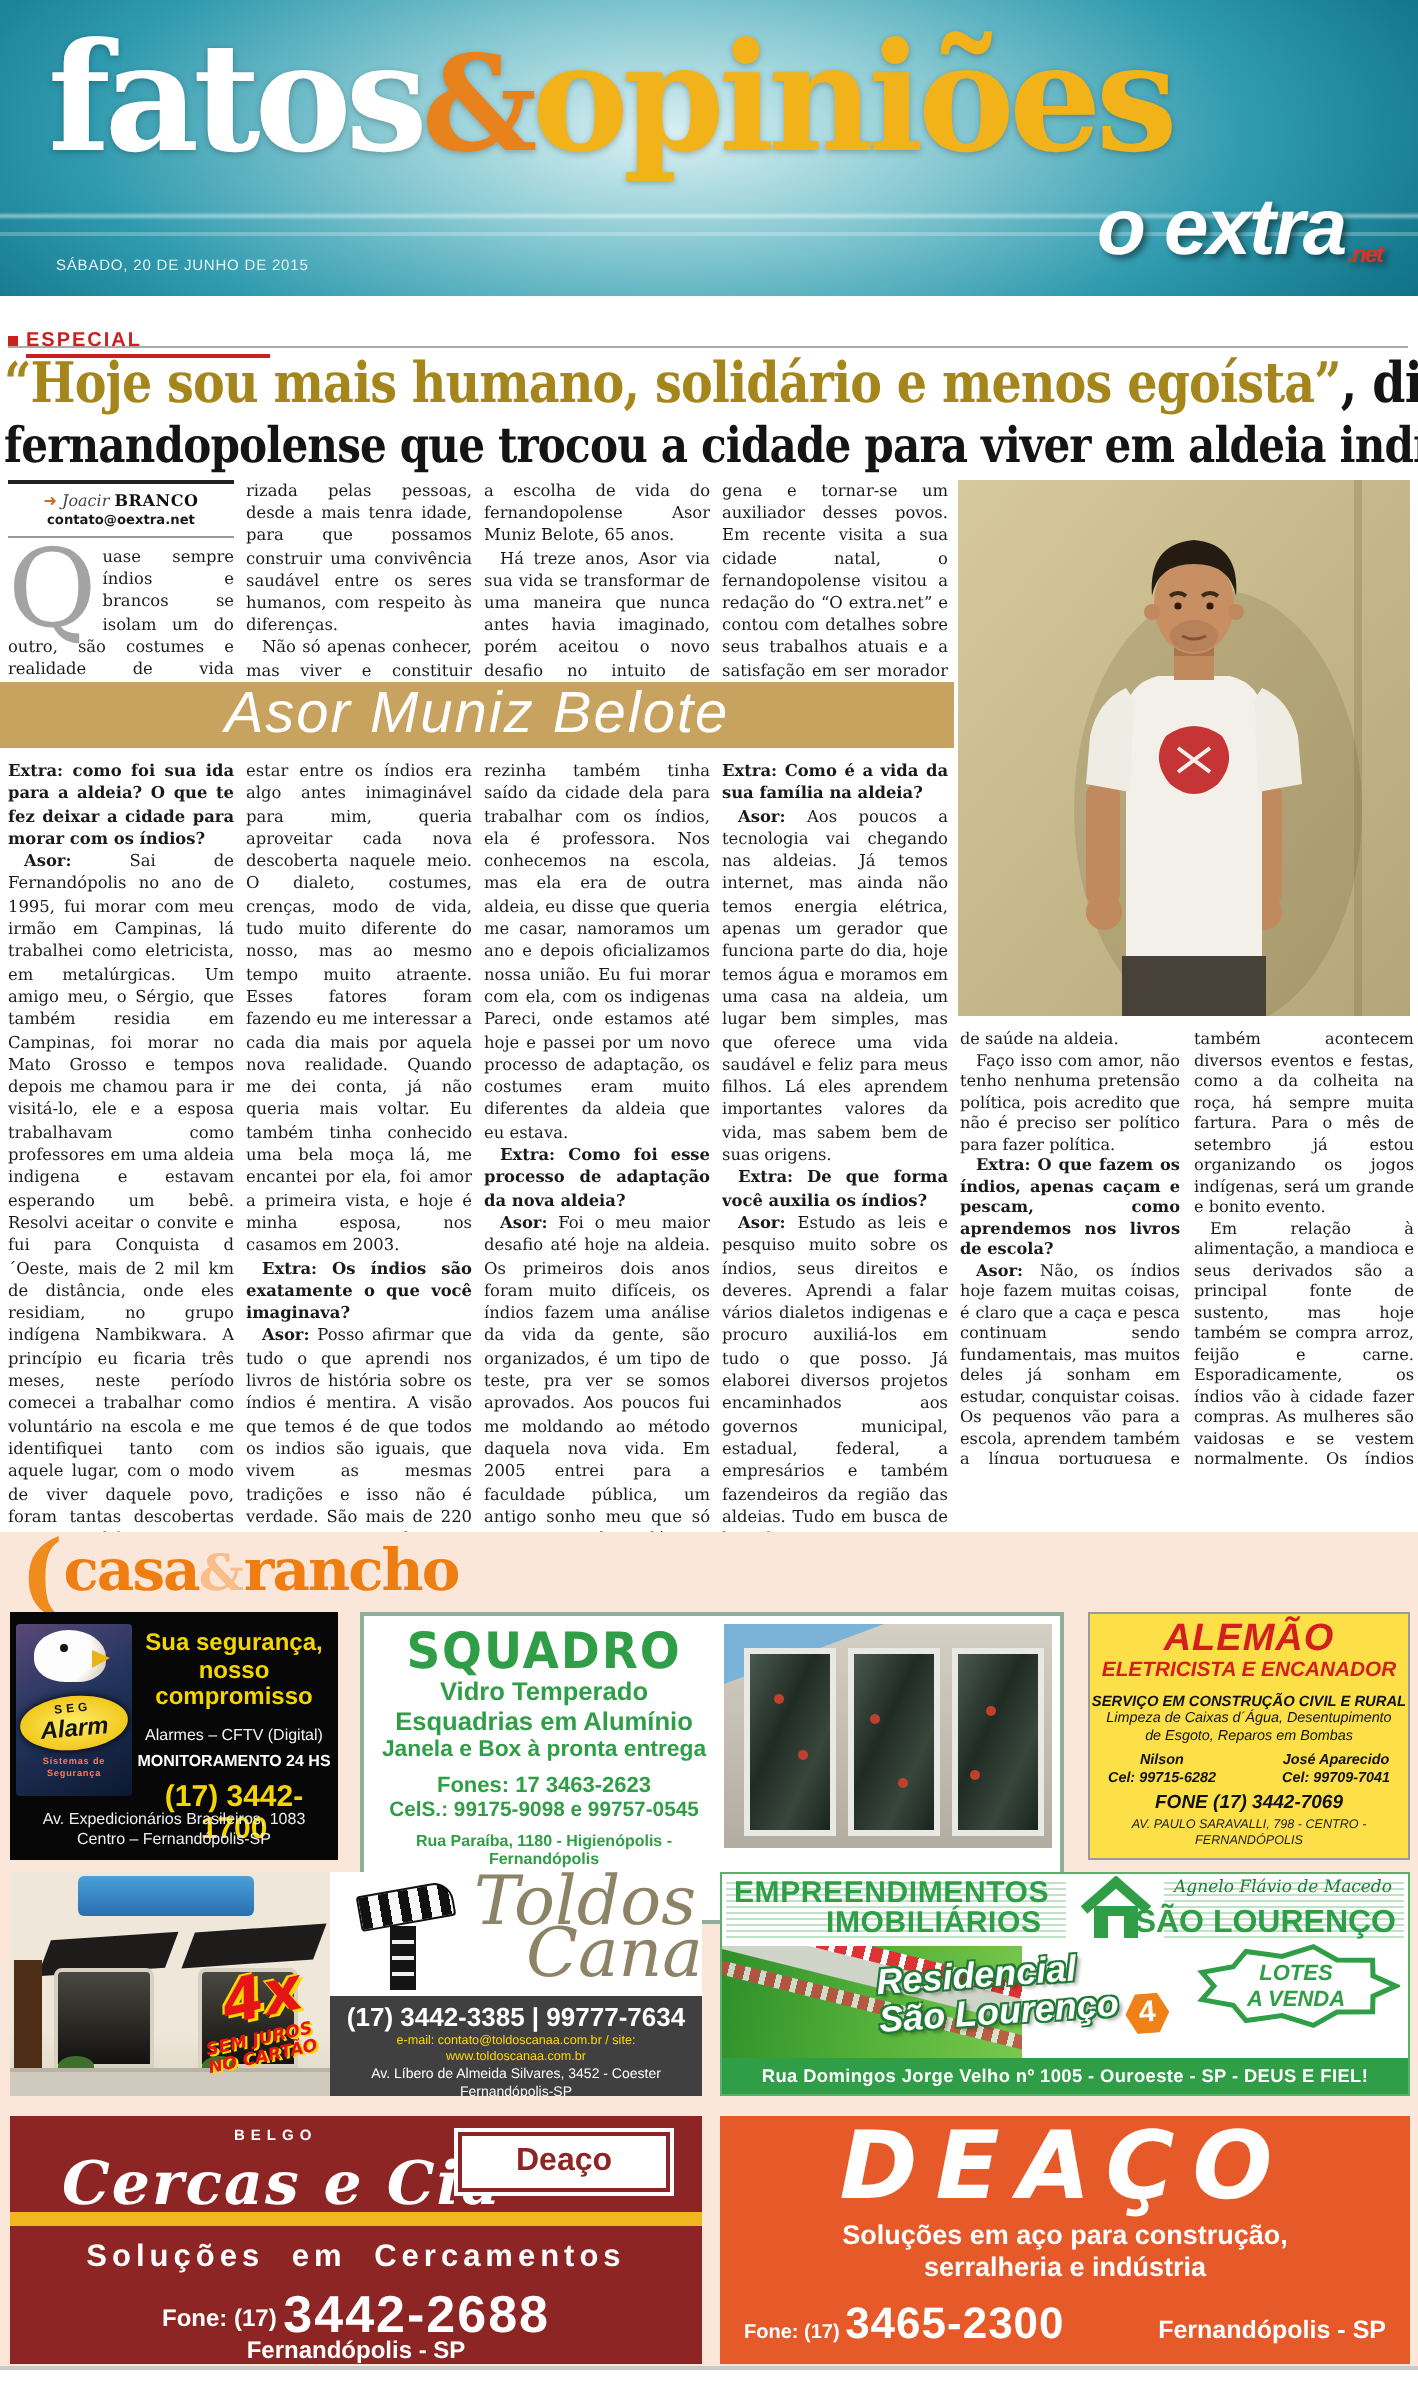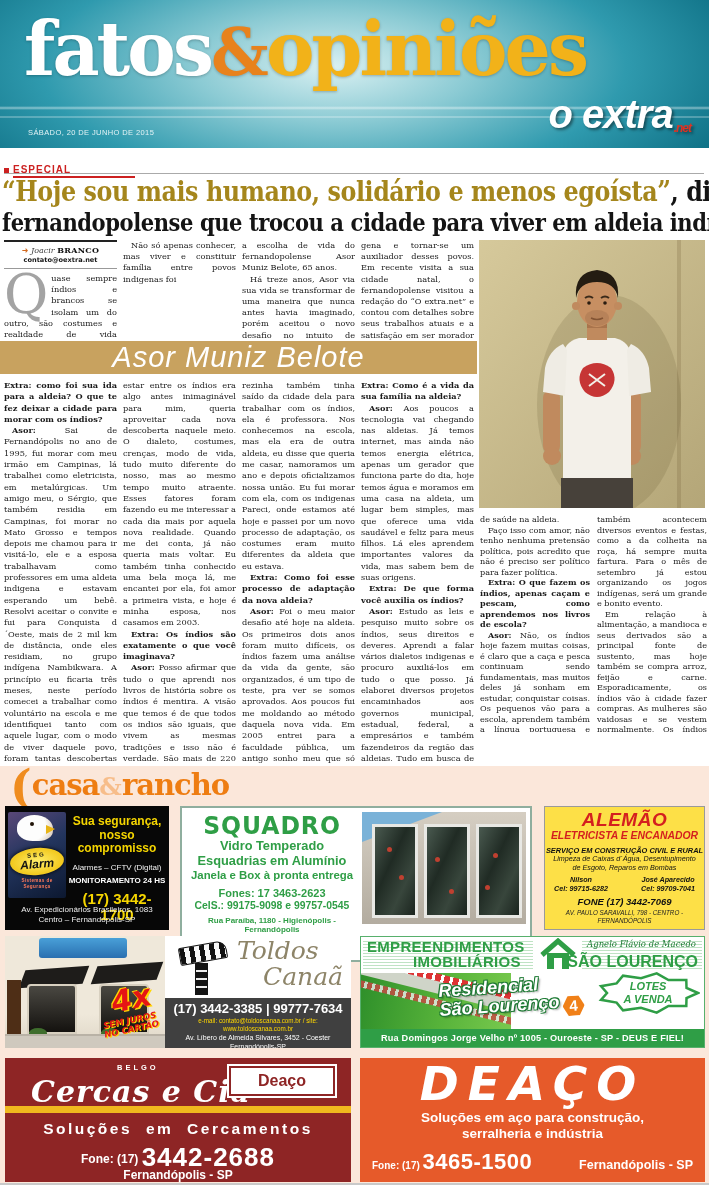--- a/index.html
+++ b/index.html
@@ -135,21 +135,21 @@
     text-shadow:1.5px 1.5px 0 #ffd700,-1px -1px 0 #ffd700;font:bold italic 30px/26px "DejaVu Sans",sans-serif;}
   .tc-4xs{position:absolute;left:98px;top:80px;transform:rotate(-12deg);color:#e51515;
     text-shadow:1px 1px 0 #ffd700;font:bold italic 8.6px/9px "DejaVu Sans",sans-serif;text-align:center;}
   .tc-top{position:absolute;left:160px;top:0;width:186px;height:62px;background:#fff;}
   .awn-icon{position:absolute;left:14px;top:8px;width:52px;height:50px;}
   .awn-top{width:46px;height:16px;border:1px solid #111;border-radius:2px 10px 2px 2px;
     transform:rotate(-10deg);background:repeating-linear-gradient(90deg,#111 0 5px,#f8f8f8 5px 10px);}
   .awn-pole{width:11px;height:30px;margin:1px 0 0 16px;
     background:repeating-linear-gradient(#141414 0 6px,#eee 6px 8px);border:1px solid #141414;}
   .tc-logo{position:absolute;left:72px;top:2px;font-family:"DejaVu Serif",serif;font-style:italic;
-    font-size:25px;line-height:26px;color:#8d8468;}
+    font-size:34px;line-height:26px;color:#8d8468;}
   .tc-logo .ln2{display:block;margin-left:26px;}
   .tc-blue{position:absolute;left:160px;top:62px;width:186px;height:50px;background:#404040;
     text-align:center;color:#fff;}
   .tc-phone{font:bold 13px/17px "Liberation Sans",sans-serif;margin-top:2px;}
   .tc-mail{font:6.3px/8px "Liberation Sans",sans-serif;color:#ffd700;}
   .tc-addr{font:7px/9px "Liberation Sans",sans-serif;}
   
   #ad-sl{left:360px;top:936px;width:345px;height:112px;background:#fff;border:1px solid #57b06c;box-sizing:border-box;}
   .sl-pin{position:absolute;height:30px;background:repeating-linear-gradient(#fff 0 2px,#bfe3c4 2px 3px);}
   .sl-t1{position:absolute;left:6px;top:2px;font:bold 15px/16px "Liberation Sans",sans-serif;color:#2f9e46;letter-spacing:.3px;}
@@ -233,20 +233,21 @@
   </div>
 
   <div class="col intro-col" style="left:4px">
     <div class="byline">
       <div class="by-row1"><span class="by-arrow">➜</span> <span class="by-first">Joacir</span> <span class="by-last">BRANCO</span></div>
       <div class="by-email">contato@oextra.net</div>
     </div>
     <p class="noind"><span class="dropcap">Q</span><span>uase sempre índios e brancos se isolam um do outro, são costumes e realidade de vida diferentes.  Porém, a diversidade de culturas precisa ser conhecida e valo-</span></p>
   </div>
   <div class="col intro-col" style="left:123px">
+    <p class="noind">rizada pelas pessoas, desde a mais tenra idade, para que possamos construir uma convivência saudável entre os seres humanos, com respeito às diferenças.</p>
     <p>Não só apenas conhecer, mas viver e constituir família entre povos indigenas foi</p>
   </div>
   <div class="col intro-col" style="left:242px">
     <p class="noind">a escolha de vida do fernandopolense Asor Muniz Belote, 65 anos.</p>
     <p>Há treze anos, Asor via sua vida se transformar de uma maneira que nunca antes havia imaginado, porém aceitou o novo desafio no intuito de conhecer de perto a cultura indí-</p>
   </div>
   <div class="col intro-col" style="left:361px">
     <p class="noind">gena e tornar-se um auxiliador desses povos. Em recente visita a sua cidade natal, o fernandopolense visitou a redação do “O extra.net” e contou com detalhes sobre seus trabalhos atuais e a satisfação em ser morador de uma aldeia indígena.</p>
   </div>
 
@@ -451,19 +452,19 @@
     <div class="ce-line">Soluções em Cercamentos</div>
     <div class="ce-phone"><span class="ce-pl">Fone: (17) </span><span class="ce-pn">3442-2688</span></div>
     <div class="ce-city">Fernandópolis - SP</div>
   </div>
 
   <div class="ad" id="ad-deaco">
     <div class="de-name">DEAÇO</div>
     <div class="de-l">Soluções em aço para construção,</div>
     <div class="de-l">serralheria e indústria</div>
     <div class="de-bottom">
-      <span><span class="de-fl">Fone: (17) </span><span class="de-ph">3465-1500</span></span>
+      <span><span class="de-fl">Fone: (17) </span><span class="de-ph">3465-2300</span></span>
       <span class="de-city">Fernandópolis - SP</span>
     </div>
   </div>
 
   <div class="page-bottom"></div>
 </div>
 
 </body></html>

